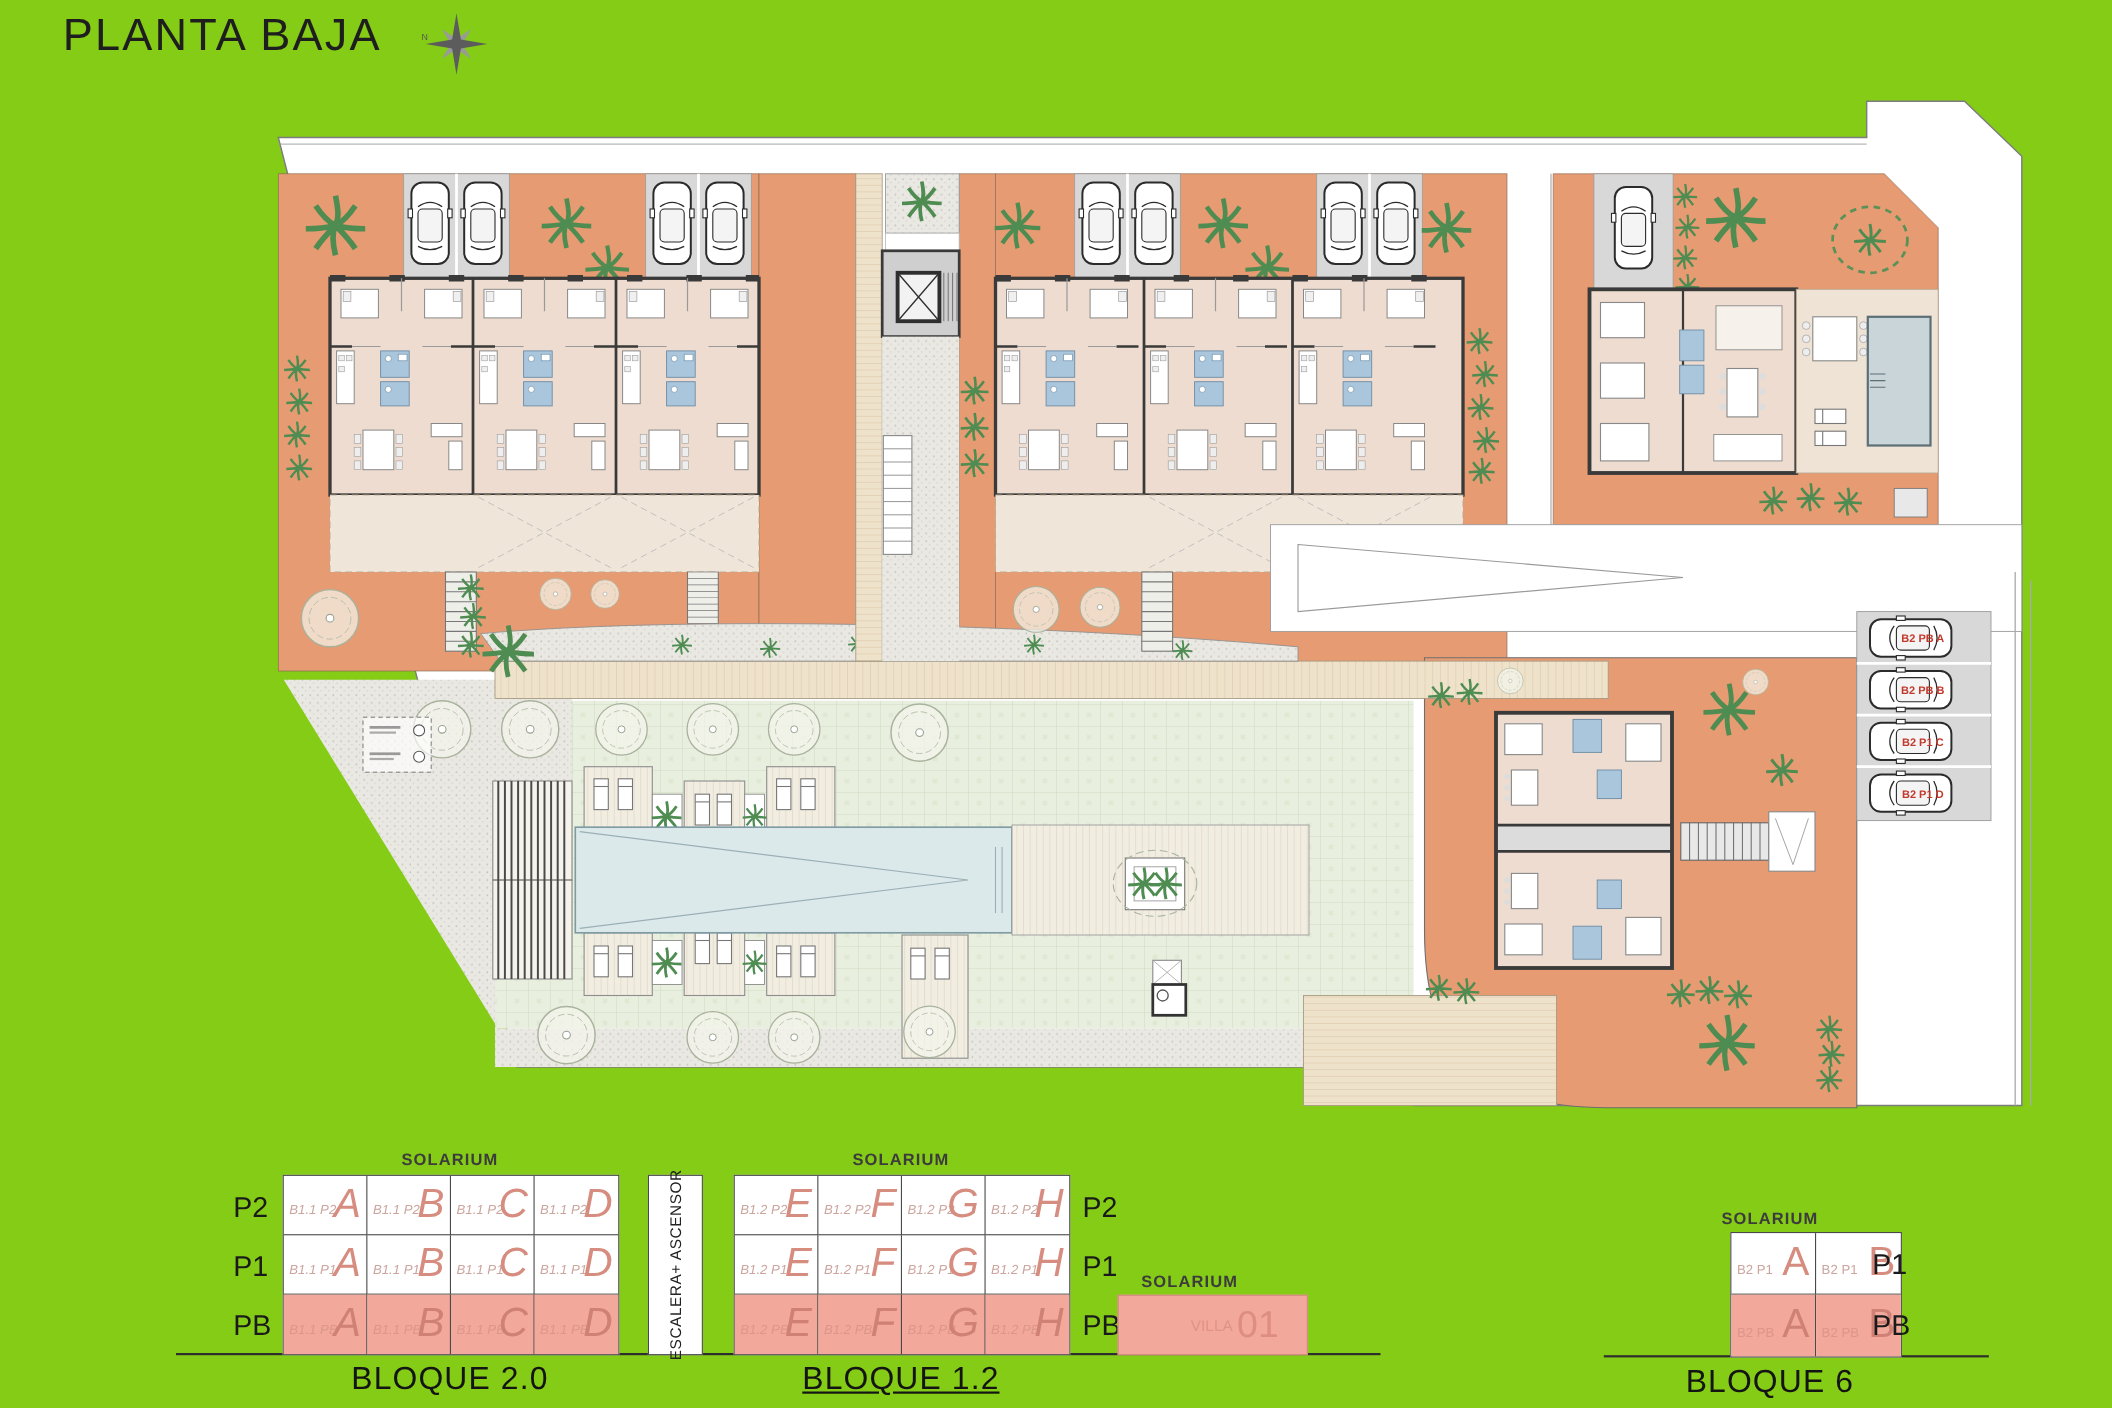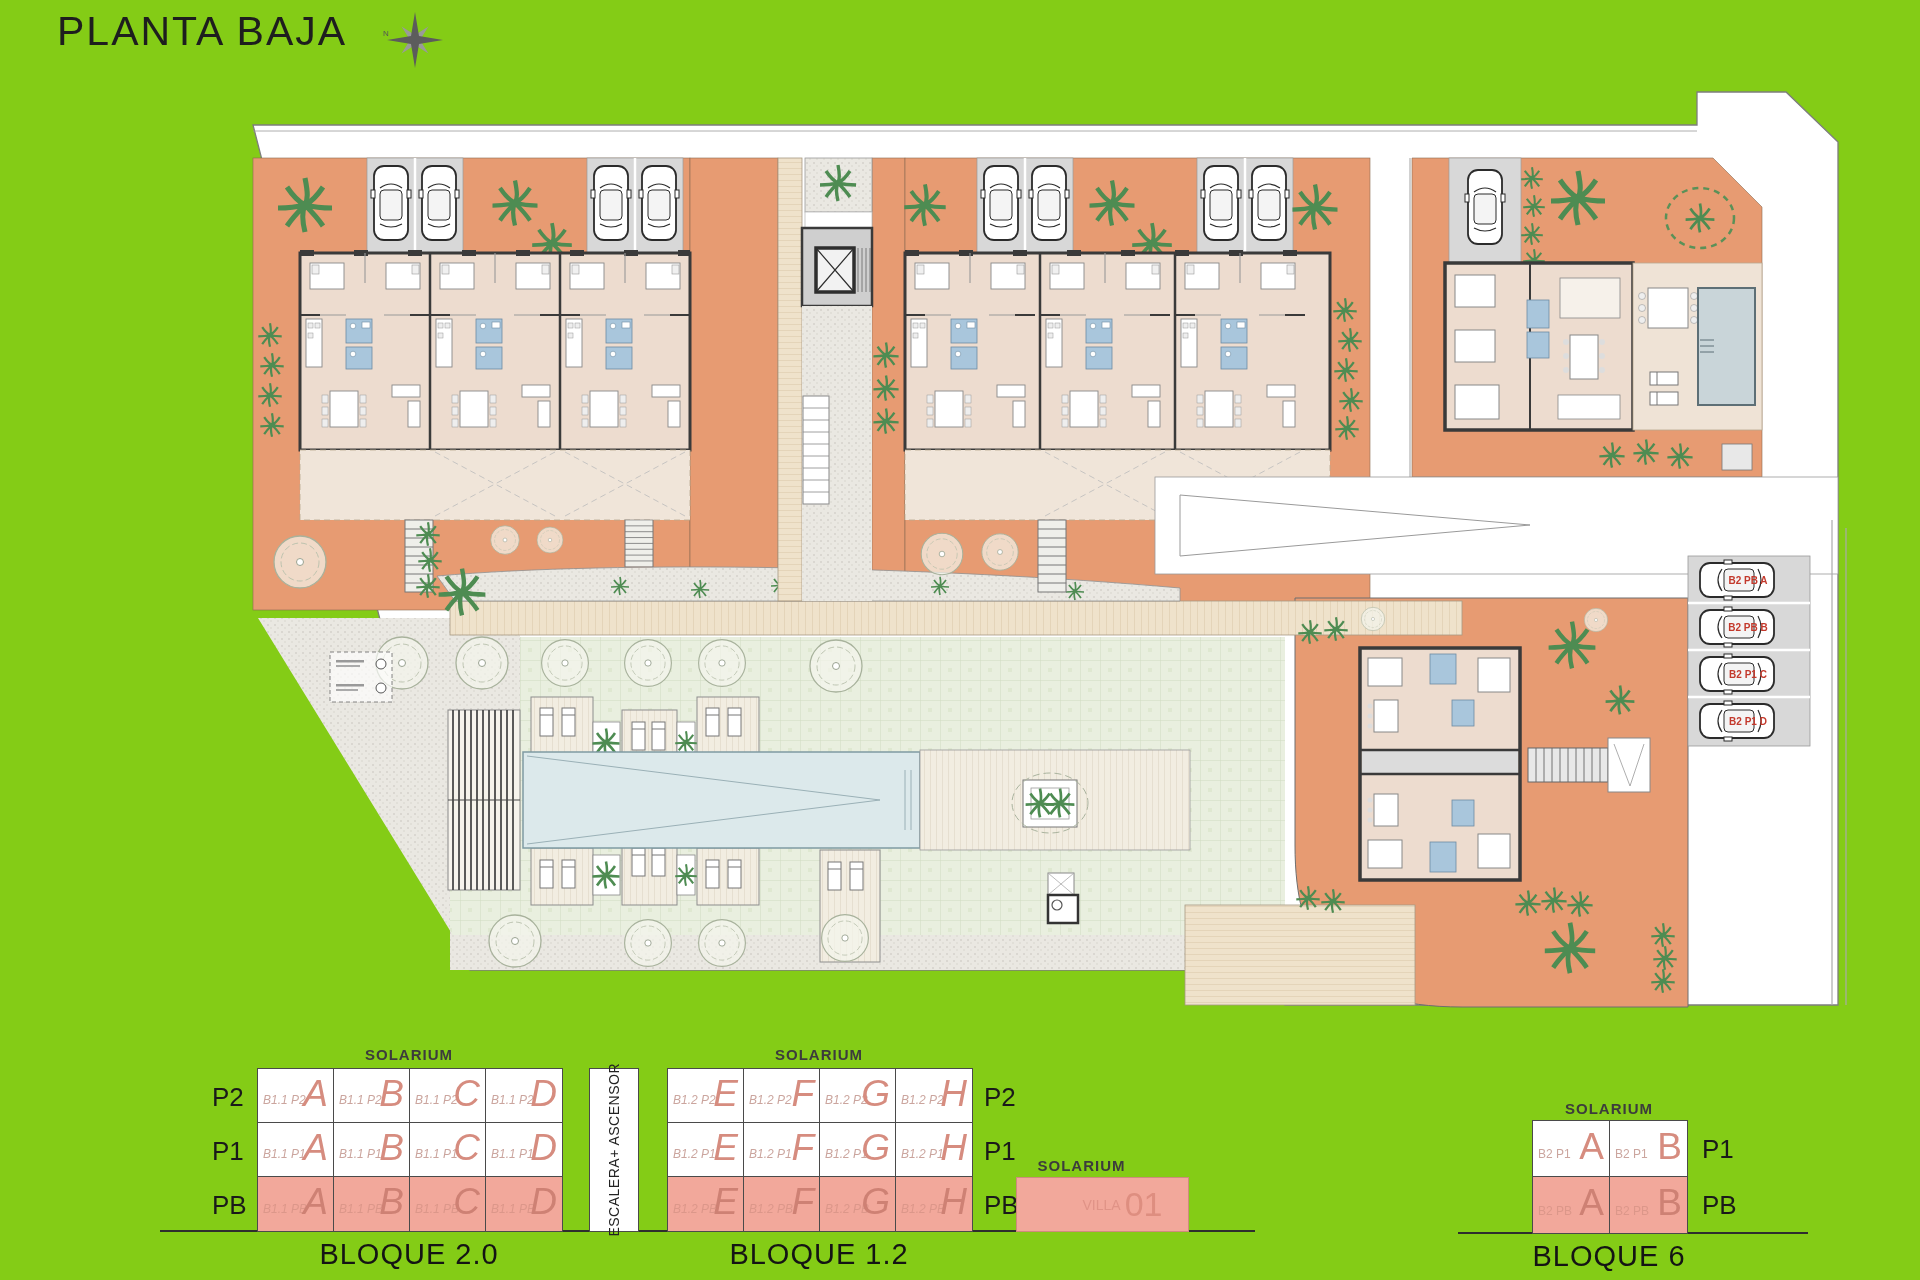--- a/index.html
+++ b/index.html
@@ -8,21 +8,21 @@
   #page-title{position:absolute;left:57px;top:8px;font-size:41px;letter-spacing:2px;
               color:#1e1e1e;font-weight:400;}
   #plan-svg{position:absolute;left:0;top:0;}
 
   
   .sch-solarium{position:absolute;text-align:center;font-size:15px;color:#3c3c3c;letter-spacing:1px;font-weight:bold;}
   .sch-caption{position:absolute;text-align:center;font-size:29px;color:#141414;letter-spacing:1px;}
   .floor-label{position:absolute;font-size:26px;color:#1a1a1a;}
   .sch-table{position:absolute;display:grid;border:1.3px solid #4a4a4a;background:#fff;}
   .cols4{grid-template-columns:repeat(4,76px);grid-auto-rows:54px;font-style:italic;}
-  .cols2{grid-template-columns:repeat(2,77px);grid-auto-rows:56px;}
+  .cols2{grid-template-columns:repeat(2,77px);grid-auto-rows:56px;margin-left:41px;}
   .cell{position:relative;border-right:1px solid #4a4a4a;border-bottom:1px solid #4a4a4a;}
   .cols4 .cell:nth-child(4n){border-right:none}
   .cols4 .cell:nth-child(n+9){border-bottom:none}
   .cols2 .cell:nth-child(2n){border-right:none}
   .cols2 .cell:nth-child(n+3){border-bottom:none}
   .cell .code{position:absolute;left:5px;bottom:15px;font-size:12px;color:#CBA59E;white-space:nowrap;}
   .cell .unit{position:absolute;right:5px;top:50%;transform:translateY(-54%);font-size:37px;color:#D68C7F;}
   .row-pb{background:#F2A89B;}
   .row-pb .code{color:#DC978A;}
   .row-pb .unit{color:#CE8174;}
@@ -585,21 +585,21 @@
         <span class="unit">G</span>
       </div>
     <div class="cell row-pb">
         <span class="code">B1.2 PB</span>
         <span class="unit">H</span>
       </div>
   </div>
   <div class="floor-label" style="left:984px;top:1082px;">P2</div>
   <div class="floor-label" style="left:984px;top:1136px;">P1</div>
   <div class="floor-label" style="left:984px;top:1190px;">PB</div>
-  <div class="sch-caption" style="left:667px;top:1238px;width:304px;">BLOQUE 1.2</div>
+  <div class="sch-caption" style="left:667px;top:1238px;width:304px;text-decoration:underline;">BLOQUE 1.2</div>
 
   <div class="sch-solarium" style="left:1016px;top:1157px;width:131px;">SOLARIUM</div>
   <div id="villa-box">
     <span class="vcode">VILLA</span>
     <span class="vnum">01</span>
   </div>
 
   <div class="sch-solarium" style="left:1532px;top:1100px;width:154px;">SOLARIUM</div>
   <div class="sch-table cols2" style="left:1532px;top:1120px;">
     <div class="cell">

